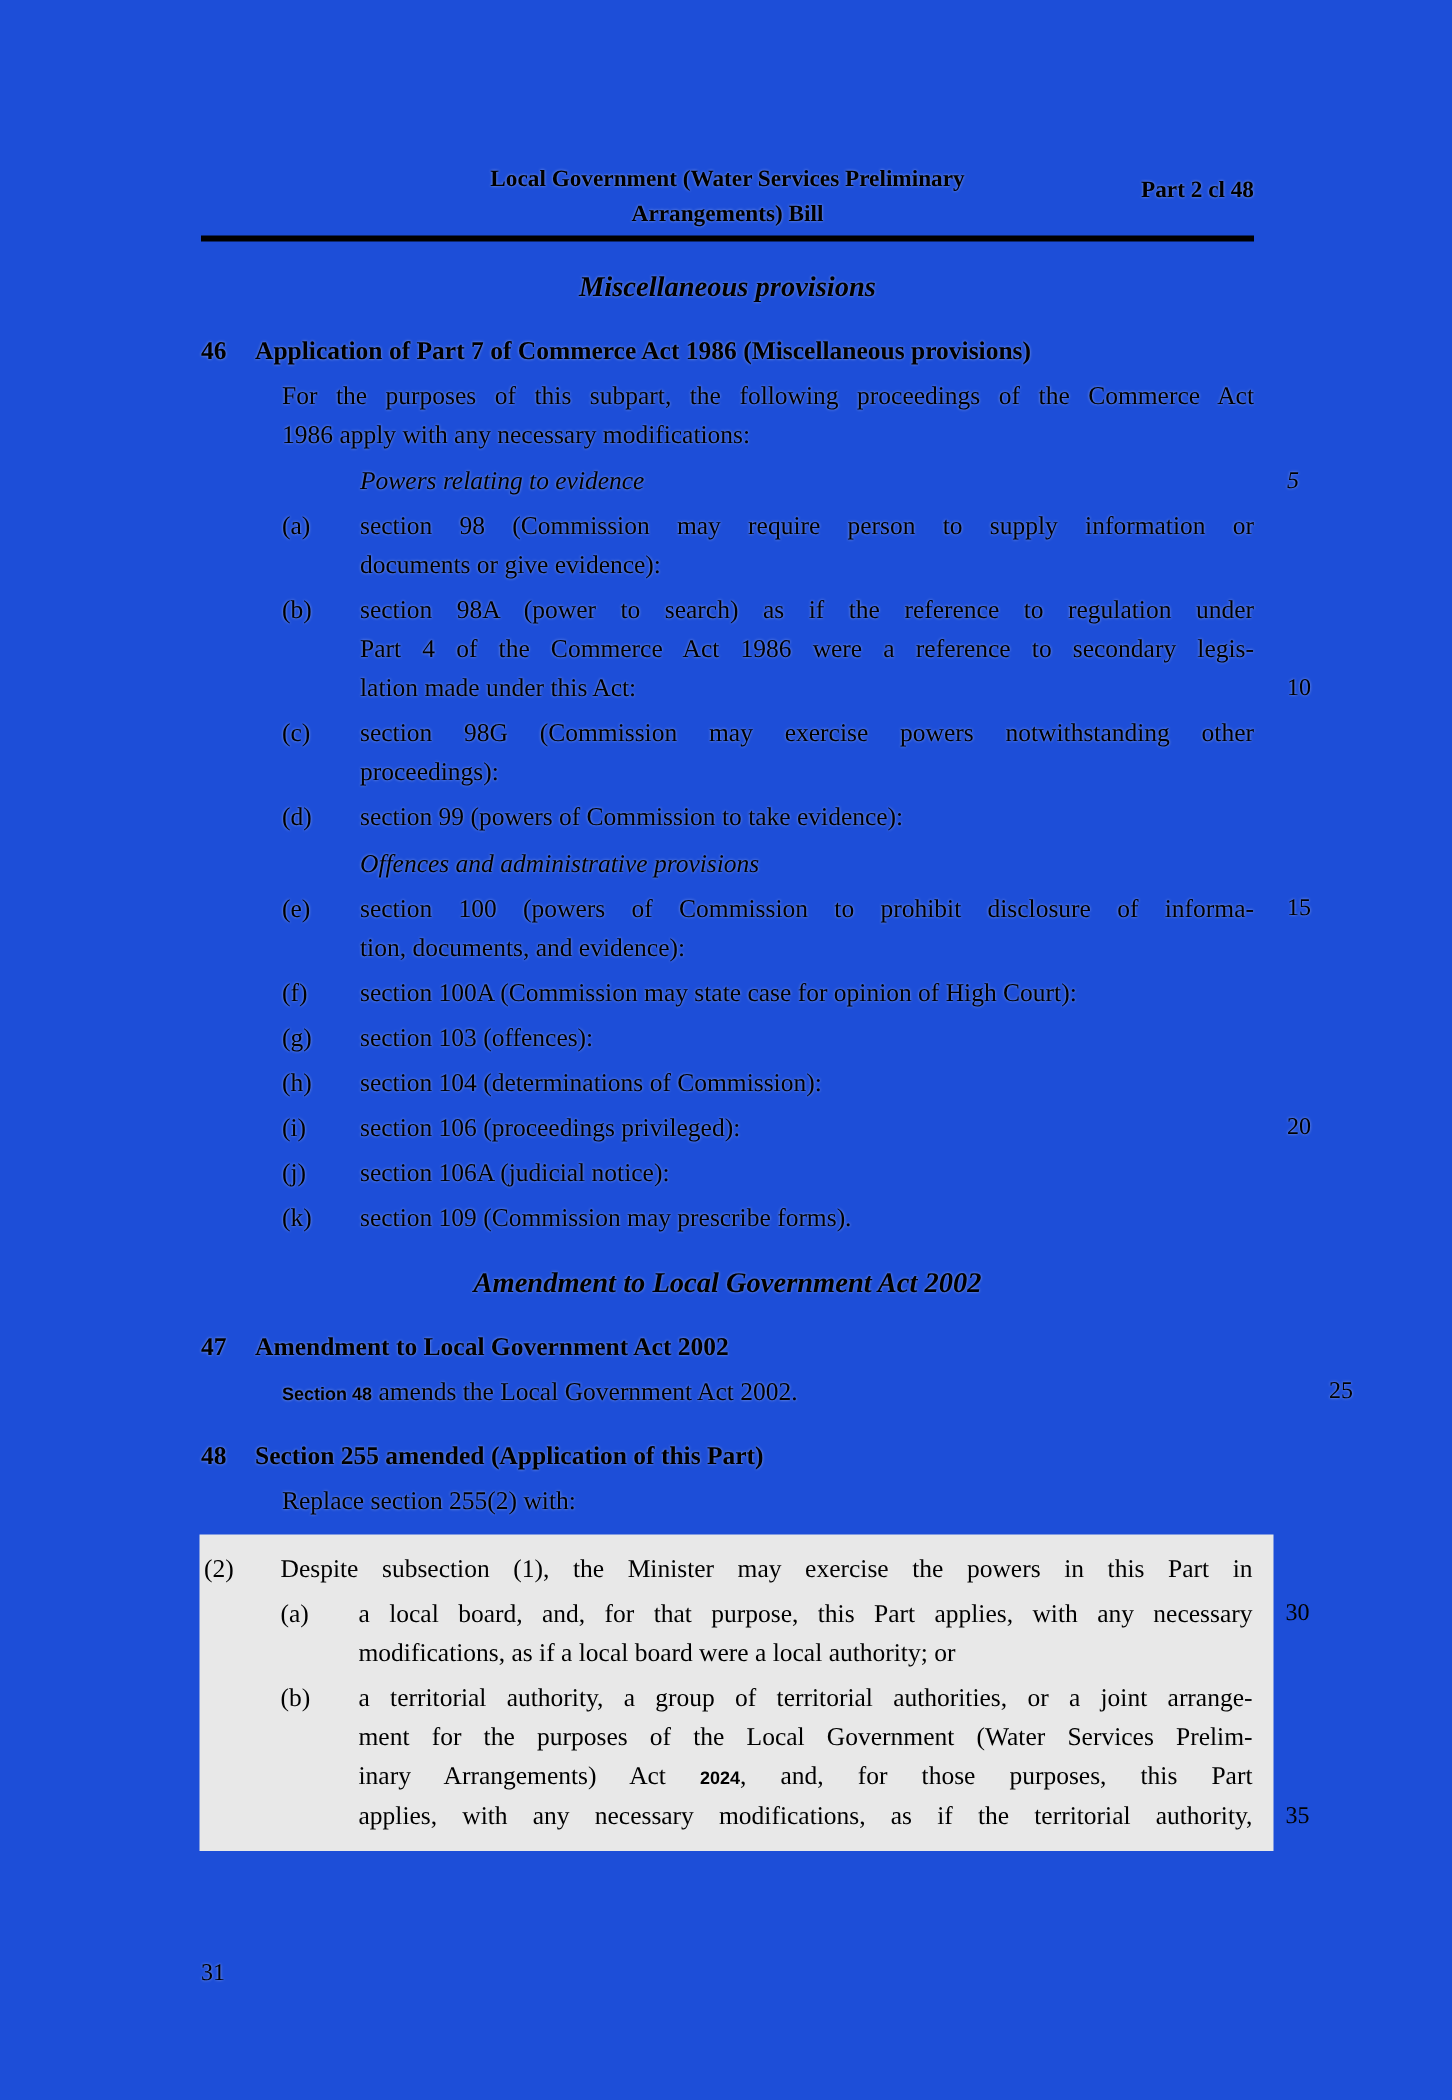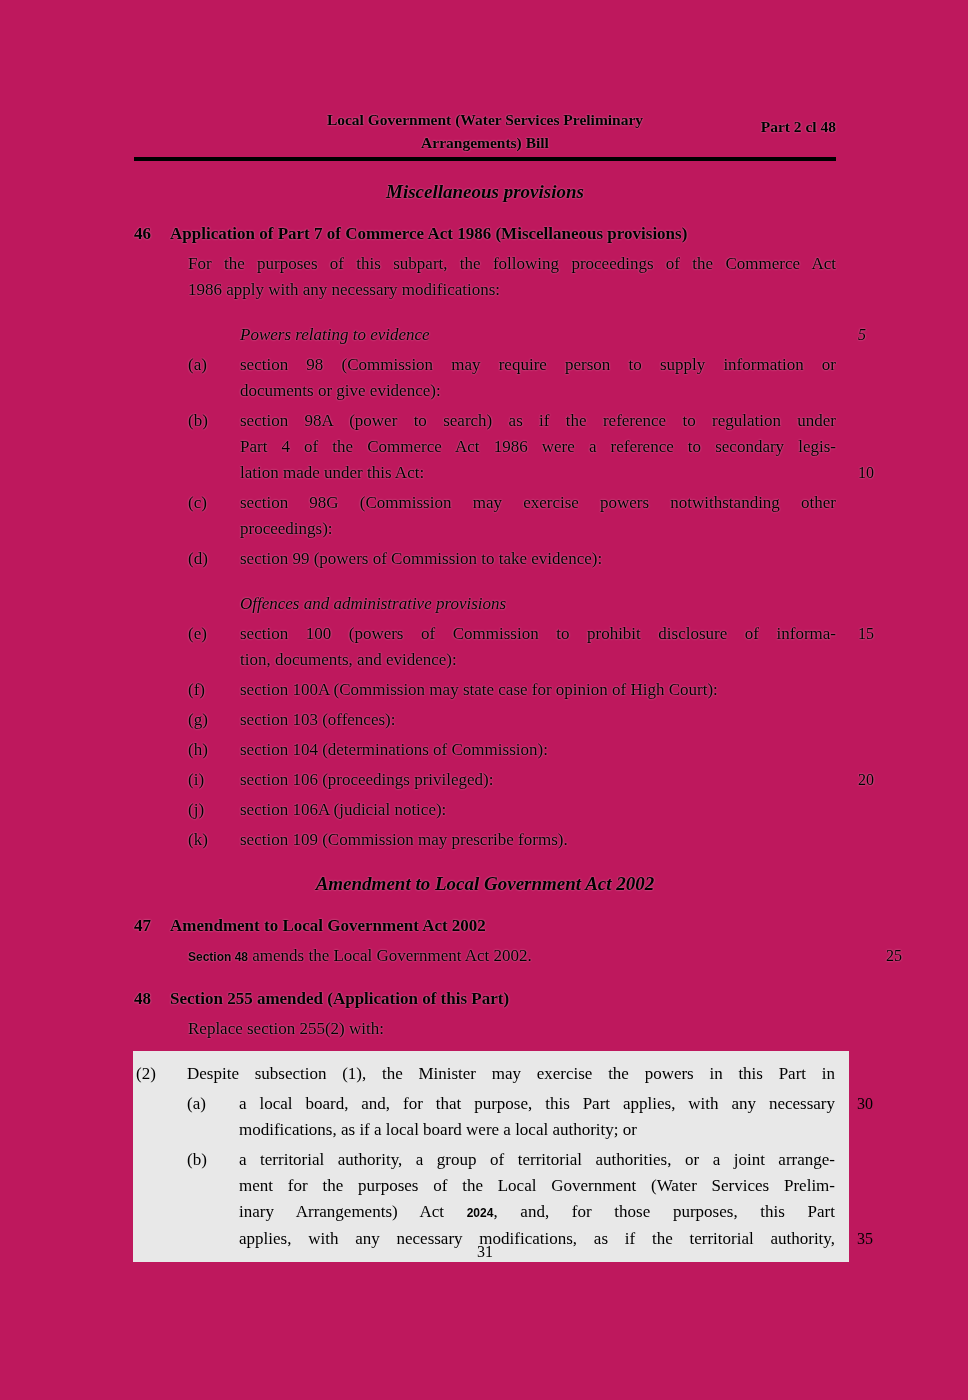--- a/index.html
+++ b/index.html
@@ -17,45 +17,45 @@
   .partref { position:absolute; right:0; bottom:16px; }
   .rule { height:4px; background:#000; margin-top:3px; }
   
   .crosshead { margin-top:17px; text-align:center; font-style:italic; font-weight:600; font-size:19px; line-height:27px; }
   
   .block { position:relative; }
   .chead { margin-top:16px; margin-bottom:4px; font-weight:bold; }
   .cnum  { position:absolute; left:0; font-weight:bold; }
   .cbody { margin-left:36px; width:648px; }
   .pbody { margin-left:54px; width:648px; }
-  .sbody { margin-left:106px; width:596px; font-style:italic; margin-top:19px; margin-bottom:1px; }
+  .sbody { margin-left:106px; width:596px; font-style:italic; margin-top:5px; margin-bottom:1px; }
   .item  { margin-top:4px; }
   .ilabel { position:absolute; left:54px; }
   .slabel { position:absolute; left:3px; }
   .ibody { margin-left:106px; width:596px; }
   
   .line { position:relative; text-align:justify; text-align-last:justify; }
   .line.last { text-align-last:left; }
   .lnum { position:absolute; top:0; width:22px; text-align:right; font-size:16px; line-height:26px; }
   .pbody .lnum, .cbody .lnum { left:698px; }
   .ibody .lnum, .sbody .lnum { left:618px; }
   .bs { font-family:"Liberation Sans", sans-serif; font-weight:bold; font-size:12px; }
   
   .highlight {
     position:relative; margin-left:-1px; margin-top:9px;
     width:716px; padding:6px 0 10px 0;
     text-shadow:none;
   }
   
-  .pagenum { position:absolute; top:1239px; left:134px; width:702px; text-align:center; font-size:16px; text-shadow:0 0 2px rgba(255,255,255,0.5); }
+  .pagenum { position:absolute; top:1303px; left:134px; width:702px; text-align:left; font-size:16px; text-shadow:0 0 2px rgba(255,255,255,0.5); }
 </style>
 </head>
 <body style="background: rgb(128, 128, 128);">
 
-<div class="page" style="background: #be185d;">
+<div class="page" style="background: #1d4ed8;">
   <div class="doc">
     <div class="header">
       <div>Local Government (Water Services Preliminary</div>
       <div>Arrangements) Bill</div>
       <span class="partref">Part 2 cl 48</span>
     </div>
     <div class="rule"></div>
     <div id="doc-content">
         <div class="crosshead">Miscellaneous provisions</div>
         <div class="block chead">

